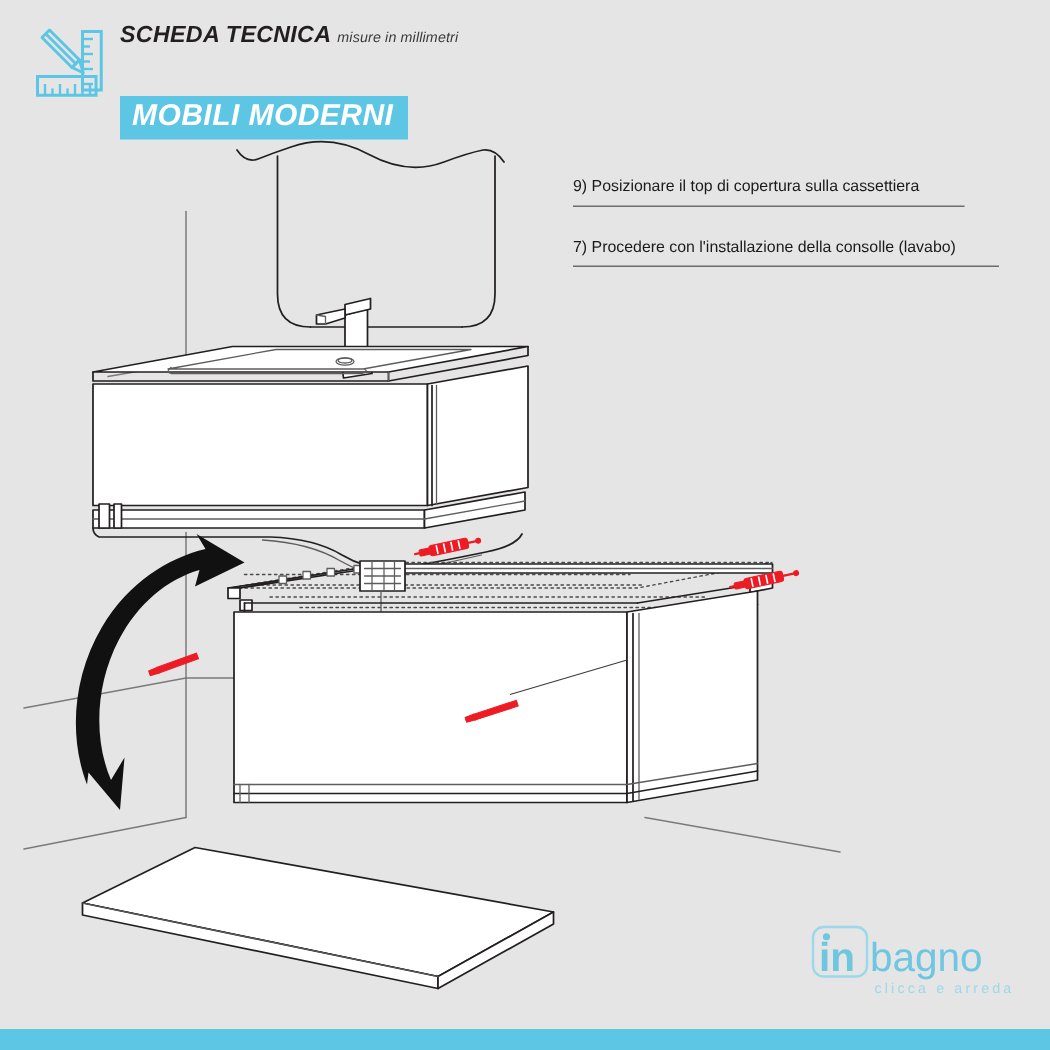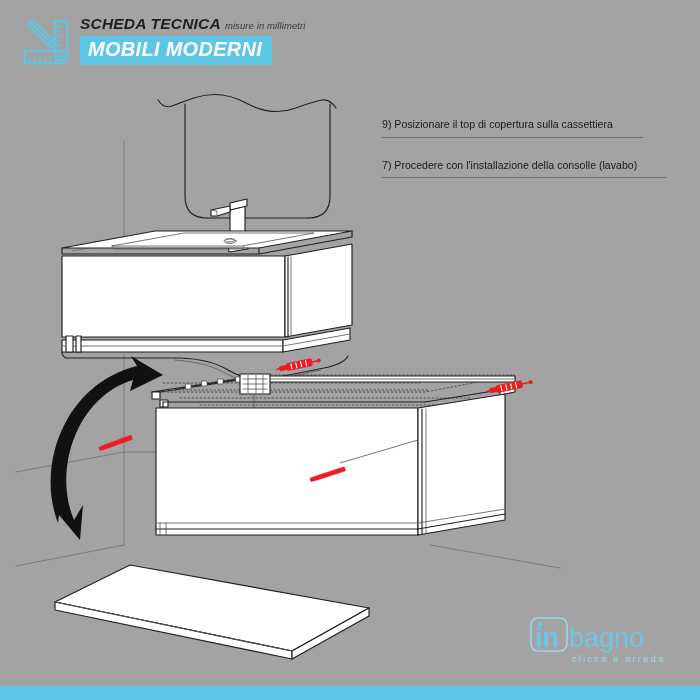--- a/index.html
+++ b/index.html
@@ -16,21 +16,21 @@
     font-family: "Liberation Sans", sans-serif;
     -webkit-font-smoothing: antialiased;
   }
 
   #page {
     position: absolute;
     left: 0;
     top: 0;
     width: 700px;
     height: 700px;
-    background: #a3a3a3;
+    background: #e5e5e5;
   }
 
   
   .header {
     position: absolute;
     left: 0;
     top: 0;
     width: 700px;
     height: 86px;
   }
@@ -72,20 +72,21 @@
     background: #5cc6e4;
     color: #ffffff;
     font-family: "Liberation Sans", sans-serif;
     font-weight: bold;
     font-style: italic;
     font-size: 20px;
     letter-spacing: 0.3px;
     padding: 3px 10px 4px 8px;
     line-height: 1.08;
     white-space: nowrap;
+    margin-top: 28px;
   }
 
   
   .instructions {
     position: absolute;
     left: 382px;
     top: 118px;
     width: 290px;
   }
   .instr-item {
@@ -116,21 +117,21 @@
     left: 0;
     top: 0;
     width: 700px;
     height: 700px;
     pointer-events: none;
   }
 
   
   .logo {
     position: absolute;
-    left: 529px;
+    left: 540px;
     top: 614px;
     width: 146px;
     height: 56px;
   }
 
   
   .bottom-bar {
     position: absolute;
     left: 0;
     top: 686px;

